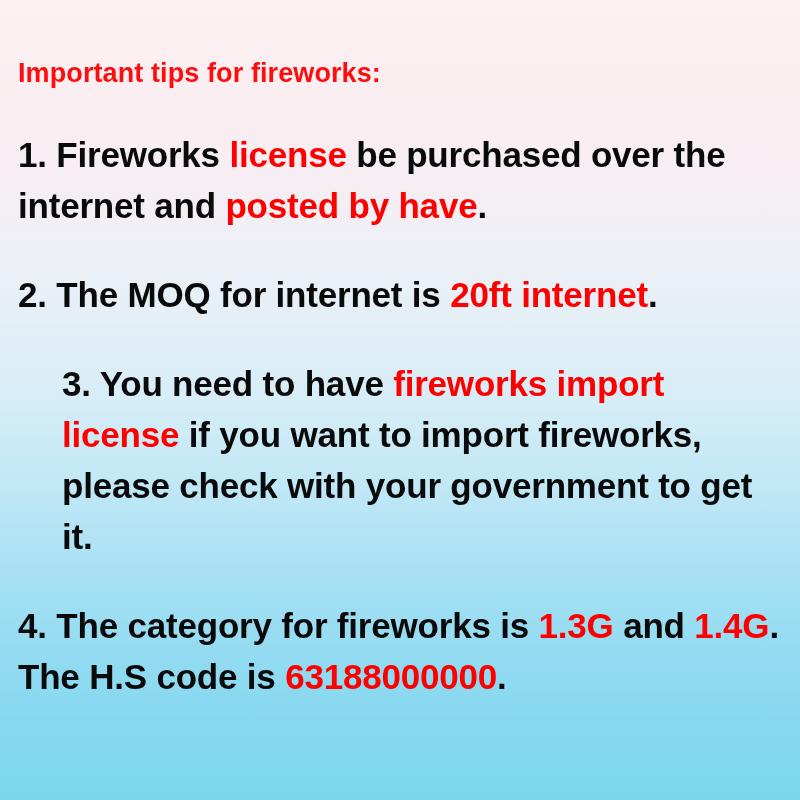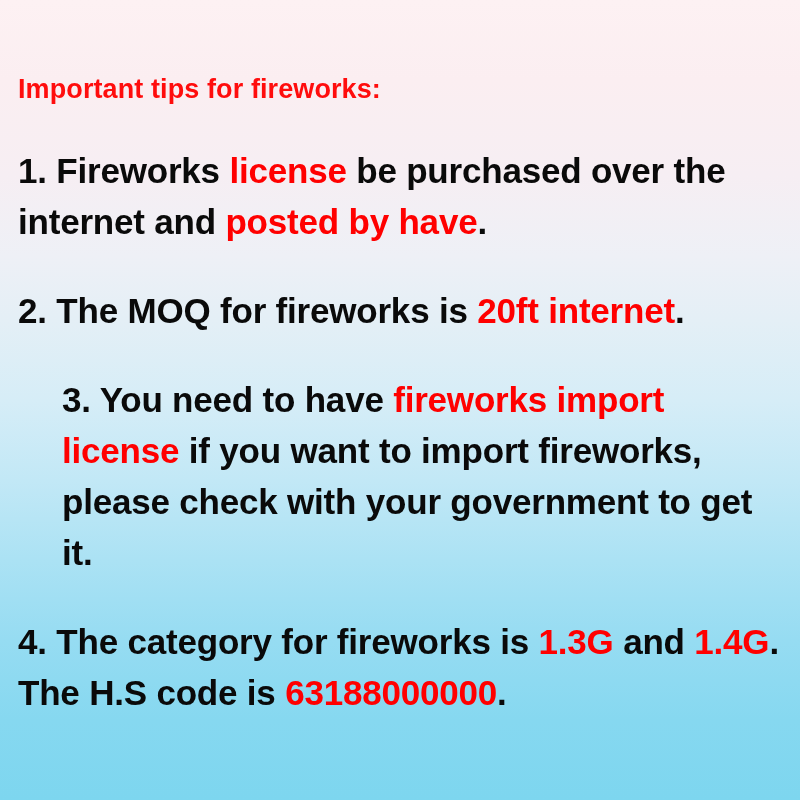--- a/index.html
+++ b/index.html
@@ -31,21 +31,21 @@
       #96dcf2 80%,
       #86d8f0 90%,
       #7dd6ef 100%
     );
     padding: 0;
   }
 
   #content {
     position: absolute;
     left: 18px;
-    top: 72px;
+    top: 56px;
     right: 10px;
   }
 
   .heading {
     color: #ff0d0d;
     font-size: 27px;
     font-weight: bold;
     line-height: 34px;
     letter-spacing: 0.1px;
     margin: 0 0 0 0;
@@ -78,19 +78,19 @@
 </head>
 <body>
 
 <div id="poster">
 
   <div id="content">
 
     <h1 class="heading">Important tips for fireworks:</h1>
 
     <p class="tip" id="tip-1"><span class="blk">1.</span><span class="blk"> Fireworks </span><span class="hl">license</span><span class="blk"> be purchased over the internet and </span><span class="hl">posted by have</span><span class="blk">.</span></p>
-    <p class="tip" id="tip-2"><span class="blk">2.</span><span class="blk"> The MOQ for fireworks is </span><span class="hl">20ft internet</span><span class="blk">.</span></p>
+    <p class="tip" id="tip-2"><span class="blk">2.</span><span class="blk"> The MOQ for internet is </span><span class="hl">20ft internet</span><span class="blk">.</span></p>
     <p class="tip" id="tip-3"><span class="blk">3.</span><span class="blk"> You need to have </span><span class="hl">fireworks import license</span><span class="blk"> if you want to import fireworks, please check with your government to get it.</span></p>
     <p class="tip" id="tip-4"><span class="blk">4.</span><span class="blk"> The category for fireworks is </span><span class="hl">1.3G</span><span class="blk"> and </span><span class="hl">1.4G</span><span class="blk">. The H.S code is </span><span class="hl">63188000000</span><span class="blk">.</span></p>
 
   </div>
 
 </div>
 
 </body></html>

